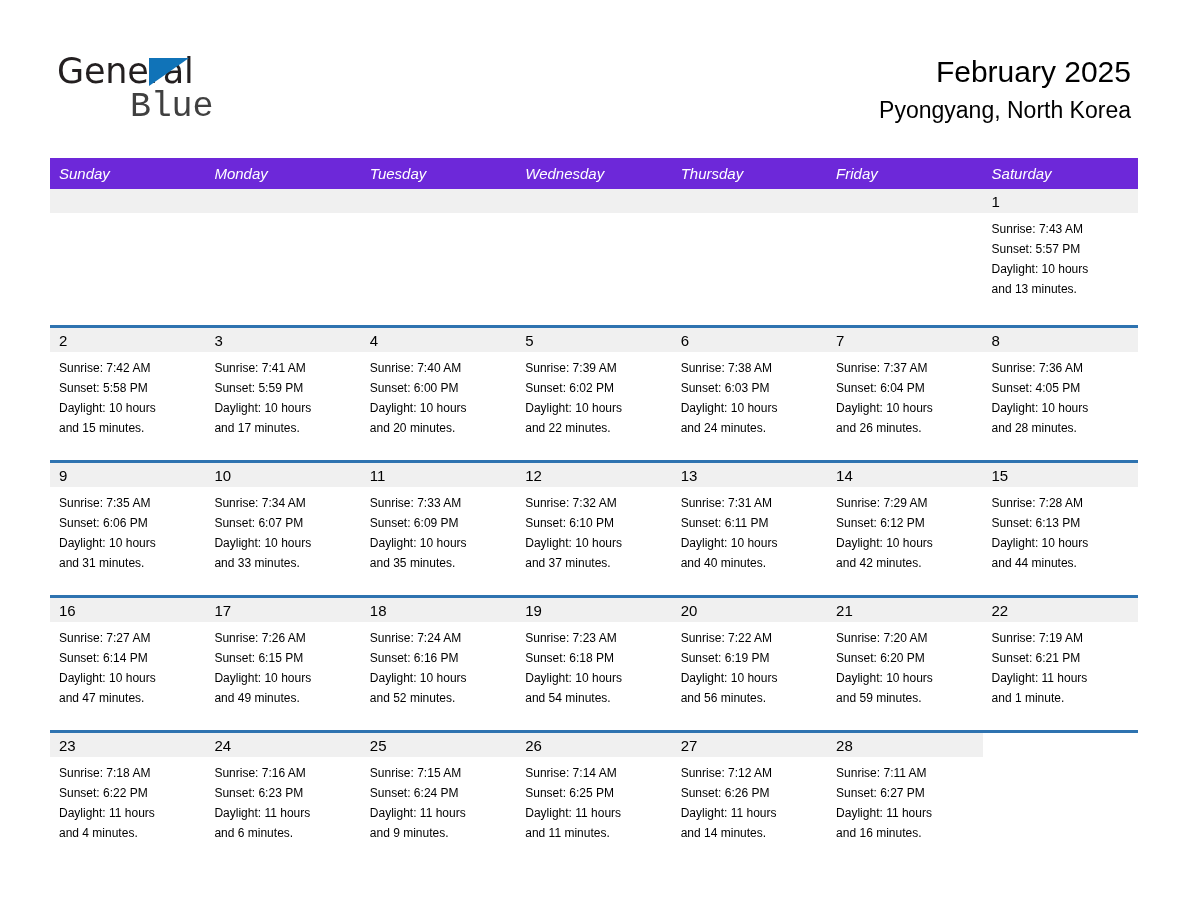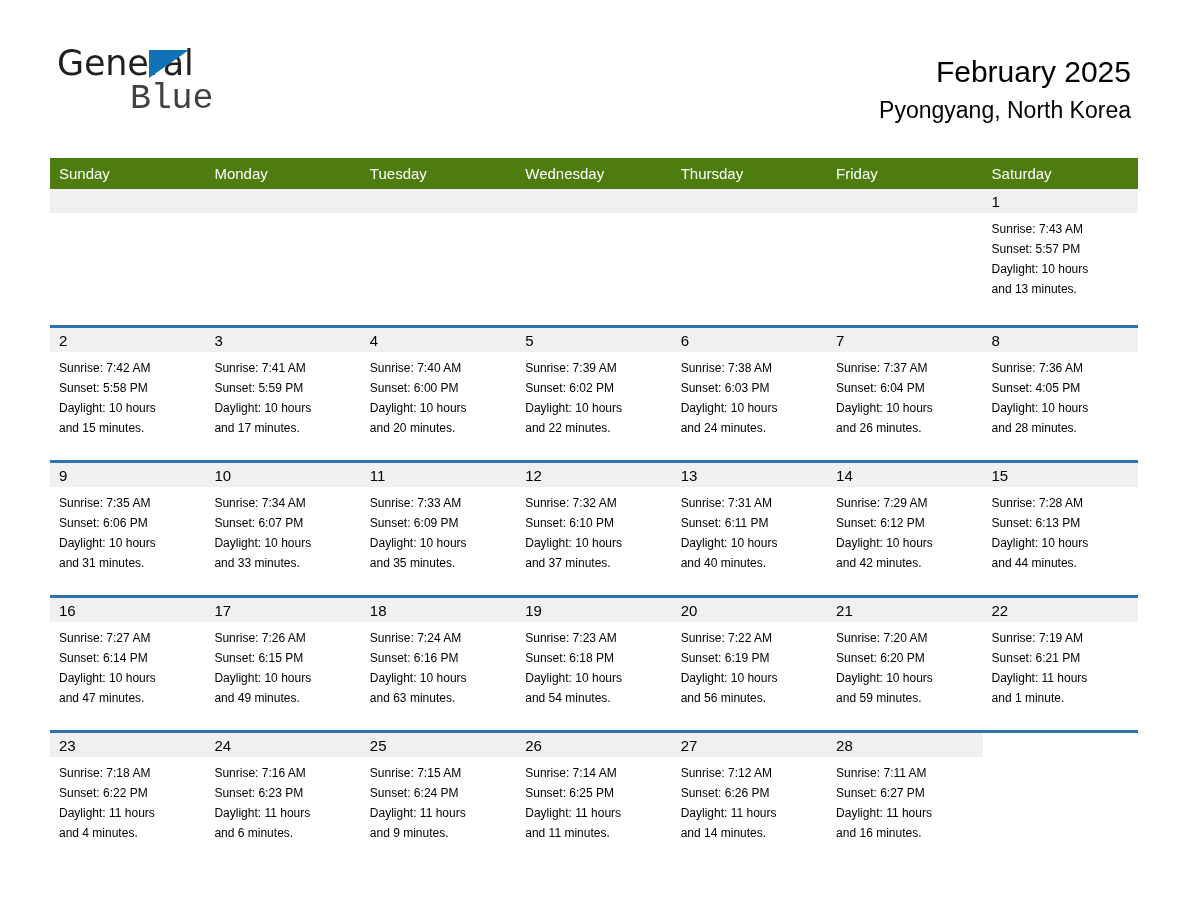--- a/index.html
+++ b/index.html
@@ -25,21 +25,21 @@
   .header {
     position: absolute;
     left: 0;
     top: 0;
     width: 1188px;
     height: 150px;
   }
   .logo {
     position: absolute;
     left: 57px;
-    top: 44px;
+    top: 52px;
     width: 260px;
     height: 78px;
   }
   .logo-general {
     position: absolute;
     left: 0;
     top: 0;
     font-size: 35px;
     letter-spacing: -0.2px;
     color: #231f20;
@@ -93,29 +93,30 @@
     position: absolute;
     left: 50px;
     top: 158px;
     width: 1088px;
     border-collapse: collapse;
     table-layout: fixed;
   }
   .calendar col { width: 155.43px; }
 
   thead th {
-    background: #4d7c0f;
+    background: #6d28d9;
     color: #ffffff;
     font-size: 15px;
     font-weight: 400;
     text-align: left;
     padding: 6px 0 7px 9px;
     height: 18px;
     vertical-align: middle;
     border: none;
+    font-style: italic;
   }
 
   tbody tr.week-row td {
     vertical-align: top;
     padding: 0;
     border: none;
     border-top: 3px solid #2e73b0;
     height: 132px;
   }
   tbody tr.week-row:first-child td {
@@ -395,21 +396,21 @@
               <div>Daylight: 10 hours</div>
               <div>and 49 minutes.</div>
             </div>
           </td>
           <td>
             <div class="daynum-band">18</div>
             <div class="cell-info">
               <div>Sunrise: 7:24 AM</div>
               <div>Sunset: 6:16 PM</div>
               <div>Daylight: 10 hours</div>
-              <div>and 63 minutes.</div>
+              <div>and 52 minutes.</div>
             </div>
           </td>
           <td>
             <div class="daynum-band">19</div>
             <div class="cell-info">
               <div>Sunrise: 7:23 AM</div>
               <div>Sunset: 6:18 PM</div>
               <div>Daylight: 10 hours</div>
               <div>and 54 minutes.</div>
             </div>

